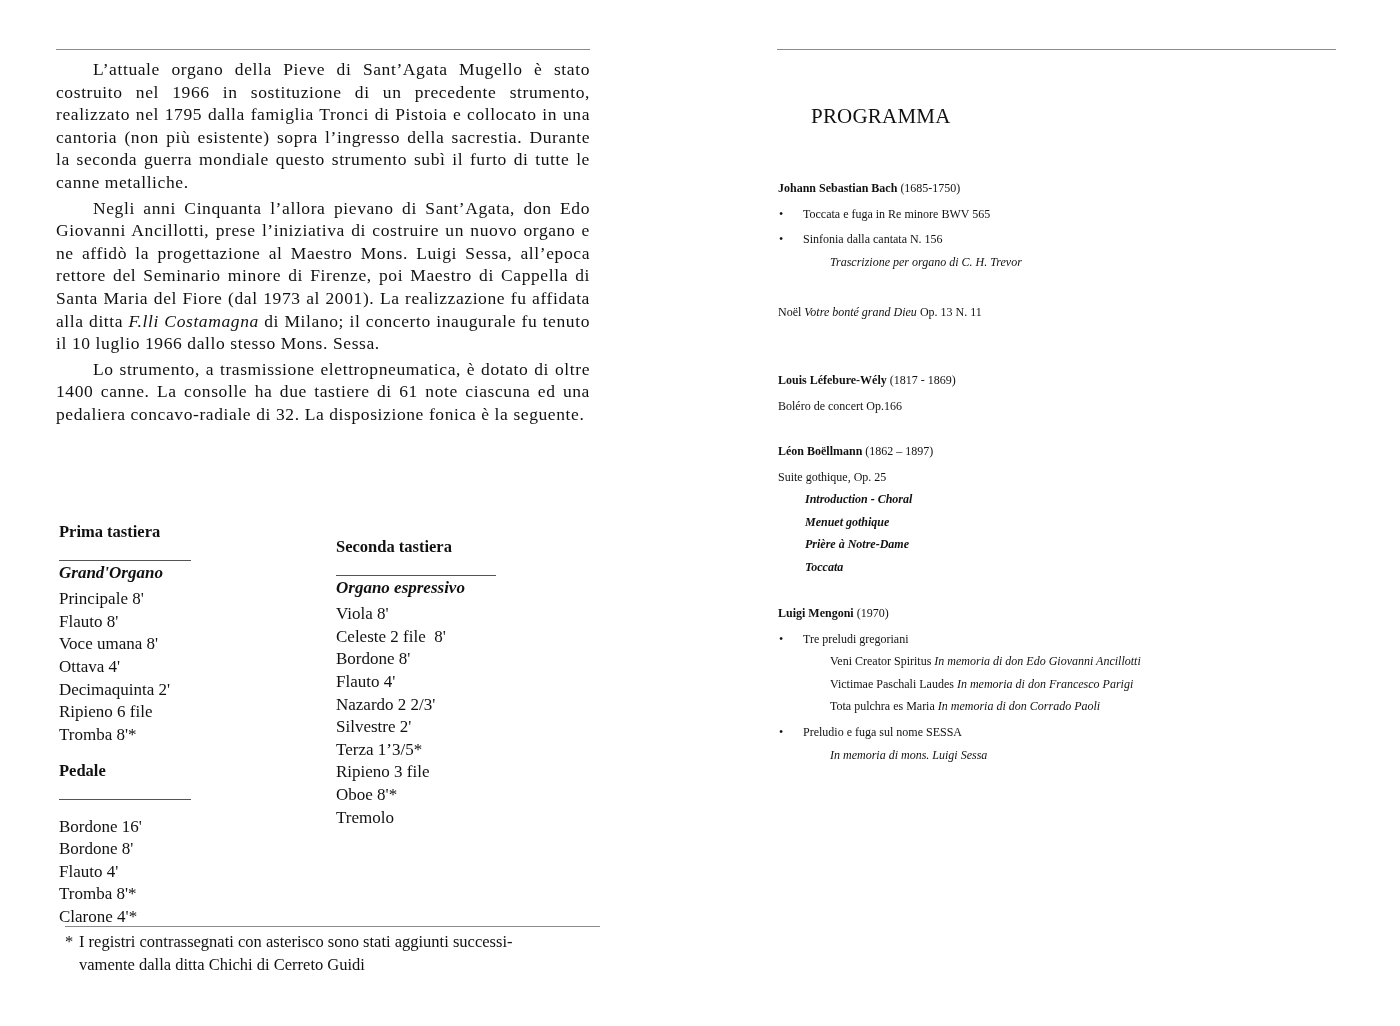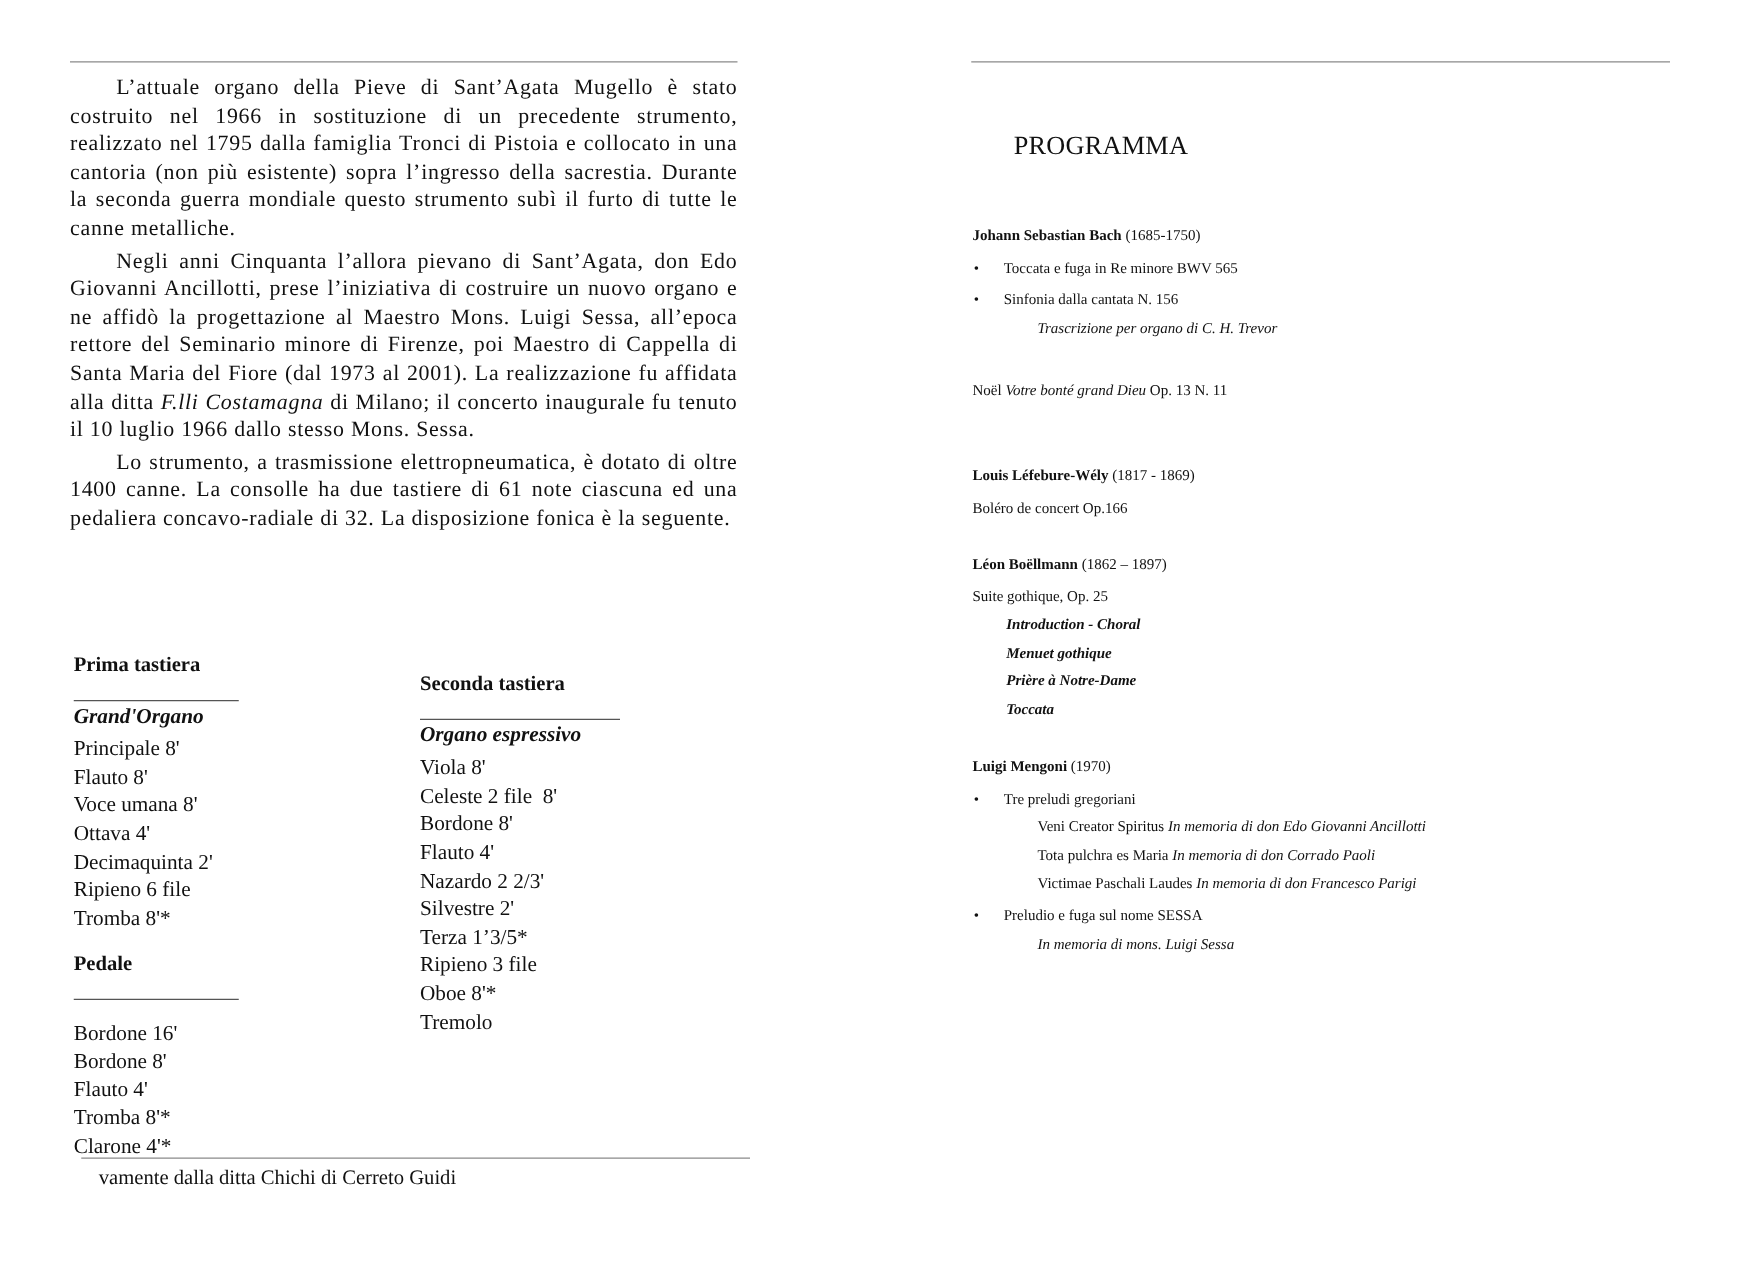--- a/index.html
+++ b/index.html
@@ -103,20 +103,21 @@
     <li>Bordone 16'</li>
     <li>Bordone 8'</li>
     <li>Flauto 4'</li>
     <li>Tromba 8'*</li>
     <li>Clarone 4'*</li>
   </ul>
 </div>
 
 <div id="foot-rule" class="rule"></div>
 <div id="footnote">
+  <div><span class="star">*</span><span>I registri contrassegnati con asterisco sono stati aggiunti successi-</span></div>
   <div class="line2">vamente dalla ditta Chichi di Cerreto Guidi</div>
 </div>
 
 <div id="right-page" class="page"></div>
 <div id="right-rule" class="rule"></div>
 <div id="prog-title">PROGRAMMA</div>
 
 <div id="c-bach" class="composer">
   <div class="line"><span class="name">Johann Sebastian Bach</span><span> (1685-1750)</span></div>
   <div class="bullet-row"><span class="dot">•</span><span>Toccata e fuga in Re minore BWV 565</span></div>
@@ -139,17 +140,17 @@
   <div class="indent-mov">Introduction - Choral</div>
   <div class="indent-mov">Menuet gothique</div>
   <div class="indent-mov">Prière à Notre-Dame</div>
   <div class="indent-mov">Toccata</div>
 </div>
 
 <div id="c-mengoni" class="composer">
   <div class="line"><span class="name">Luigi Mengoni</span><span> (1970)</span></div>
   <div class="bullet-row"><span class="dot">•</span><span>Tre preludi gregoriani</span></div>
   <div class="indent1"><span style="white-space:pre">Veni Creator Spiritus </span><span class="it">In memoria di don Edo Giovanni Ancillotti</span></div>
+  <div class="indent1"><span style="white-space:pre">Victimae Paschali Laudes </span><span class="it">In memoria di don Francesco Parigi</span></div>
   <div class="indent1"><span style="white-space:pre">Tota pulchra es Maria </span><span class="it">In memoria di don Corrado Paoli</span></div>
-  <div class="indent1"><span style="white-space:pre">Victimae Paschali Laudes </span><span class="it">In memoria di don Francesco Parigi</span></div>
   <div class="bullet-row"><span class="dot">•</span><span>Preludio e fuga sul nome SESSA</span></div>
   <div class="indent1 it">In memoria di mons. Luigi Sessa</div>
 </div>
 
 </body></html>

